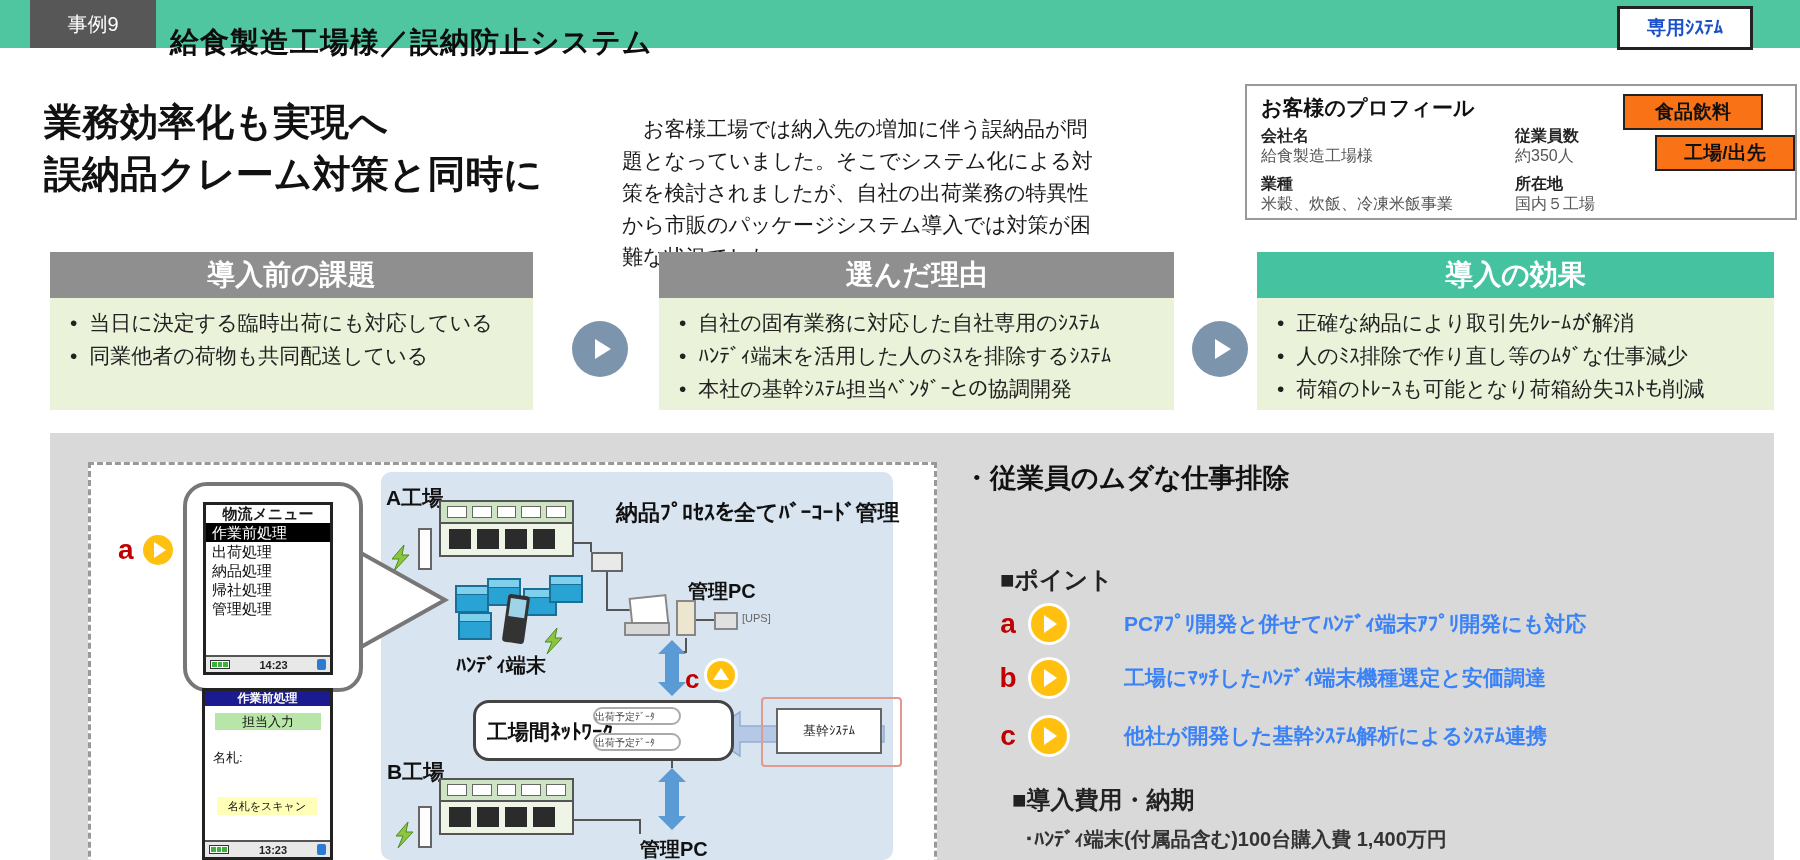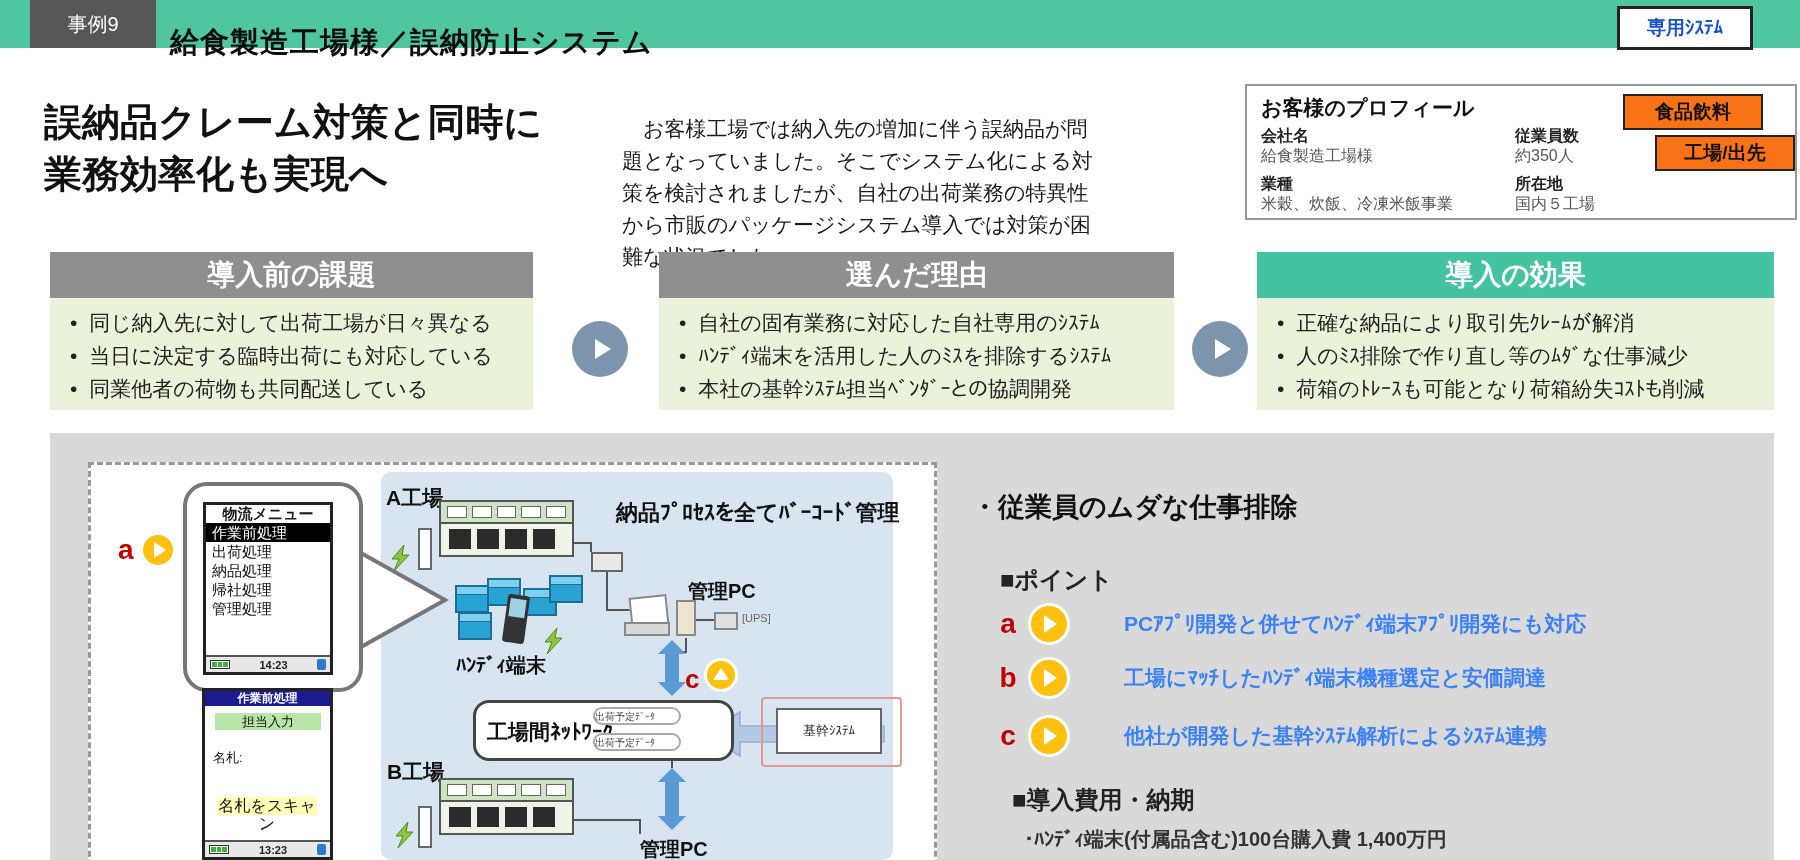--- a/index.html
+++ b/index.html
@@ -62,21 +62,21 @@
   .battery i{flex:1;background:#3cb43c;}
   .scr-time{flex:1;text-align:center;font-size:11px;font-weight:bold;color:#222;}
   .chip-blue{width:9px;height:11px;background:#2d7ad2;border-radius:2px;}
   .scr2{left:202px;top:688px;width:131px;height:172px;}
   .scr2-title{height:15px;background:#1b1b8f;color:#fff;font-size:12px;font-weight:bold;
               text-align:center;line-height:15px;}
   .scr2-btn{position:absolute;left:10px;top:22px;width:106px;height:17px;background:#b8e6a8;
             font-size:13px;text-align:center;line-height:17px;color:#111;}
   .scr2-label{position:absolute;left:8px;top:58px;font-size:13px;color:#111;}
   .scr2-hint{position:absolute;left:12px;top:106px;width:100px;height:18px;background:#ffffb8;
-             font-size:16px;text-align:center;line-height:18px;color:#111;}
+             font-size:11px;text-align:center;line-height:18px;color:#111;}
 
   
   .marker-letter{position:absolute;font-weight:bold;color:#c00000;}
   .orange-circle{position:absolute;border-radius:50%;background:#ffc010;border:3px solid #fff;
                  display:flex;align-items:center;justify-content:center;cursor:pointer;box-sizing:border-box;}
   .orange-circle .tri-r{width:0;height:0;border-left:12px solid #fff;border-top:8px solid transparent;
                         border-bottom:8px solid transparent;margin-left:3px;}
   .orange-circle .tri-u{width:0;height:0;border-bottom:12px solid #fff;border-left:8px solid transparent;
                         border-right:8px solid transparent;margin-bottom:2px;}
 
@@ -126,42 +126,41 @@
 
 <div class="page">
 
   <header class="topbar">
     <div class="case-chip">事例9</div>
     <h1 class="page-title">給食製造工場様／誤納防止システム</h1>
   </header>
   <div class="sys-badge">専用ｼｽﾃﾑ</div>
 
   <div class="headline">
+    <div>業務効率化も実現へ</div>
     <div>誤納品クレーム対策と同時に</div>
-    <div>業務効率化も実現へ</div>
   </div>
   <p class="lead">　お客様工場では納入先の増加に伴う誤納品が問題となっていました。そこでシステム化による対策を検討されましたが、自社の出荷業務の特異性から市販のパッケージシステム導入では対策が困難な状況でした。</p>
 
   <section class="profile">
     <div class="profile-title">お客様のプロフィール</div>
     <div class="pf-label" style="left:14px;top:40px;">会社名</div>
     <div class="pf-value" style="left:14px;top:60px;">給食製造工場様</div>
     <div class="pf-label" style="left:268px;top:40px;">従業員数</div>
     <div class="pf-value" style="left:268px;top:60px;">約350人</div>
     <div class="pf-label" style="left:14px;top:88px;">業種</div>
     <div class="pf-value" style="left:14px;top:108px;">米穀、炊飯、冷凍米飯事業</div>
     <div class="pf-label" style="left:268px;top:88px;">所在地</div>
     <div class="pf-value" style="left:268px;top:108px;">国内５工場</div>
     <div class="tag" style="top:8px;">食品飲料</div>
     <div class="tag" style="top:49px;margin-left:32px;">工場/出先</div>
   </section>
 
   <div class="col-header" style="left:50px;width:483px;background:#8f8f8f;">導入前の課題</div>
   <div class="col-body" style="left:50px;width:483px;">
-    <div class="bullet">同じ納入先に対して出荷工場が日々異なる</div>
     <div class="bullet">当日に決定する臨時出荷にも対応している</div>
     <div class="bullet">同業他者の荷物も共同配送している</div>
   </div>
 
   <div class="flow-circle" style="left:572px;">
       <span class="tri"></span>
     </div>
 
   <div class="col-header" style="left:659px;width:515px;background:#8f8f8f;">選んだ理由</div>
   <div class="col-body" style="left:659px;width:515px;">
@@ -307,21 +306,21 @@
       <span class="battery">
           <i></i>
           <i></i>
           <i></i>
         </span>
       <span class="scr-time">13:23</span>
       <span class="chip-blue"></span>
     </div>
   </div>
 
-  <div class="note-line" style="top:489px;margin-left:8px;">・従業員のムダな仕事排除</div>
+  <div class="note-line" style="top:460px;">・従業員のムダな仕事排除</div>
 
   <div class="sec-title" style="left:1000px;top:564px;">■ポイント</div>
 
   <div class="point-row" style="top:602px;">
     <span class="point-letter">a</span>
     <span class="point-circle">
         <span class="tri-r"></span>
       </span>
     <span class="point-text">PCｱﾌﾟﾘ開発と併せてﾊﾝﾃﾞｨ端末ｱﾌﾟﾘ開発にも対応</span>
   </div>

